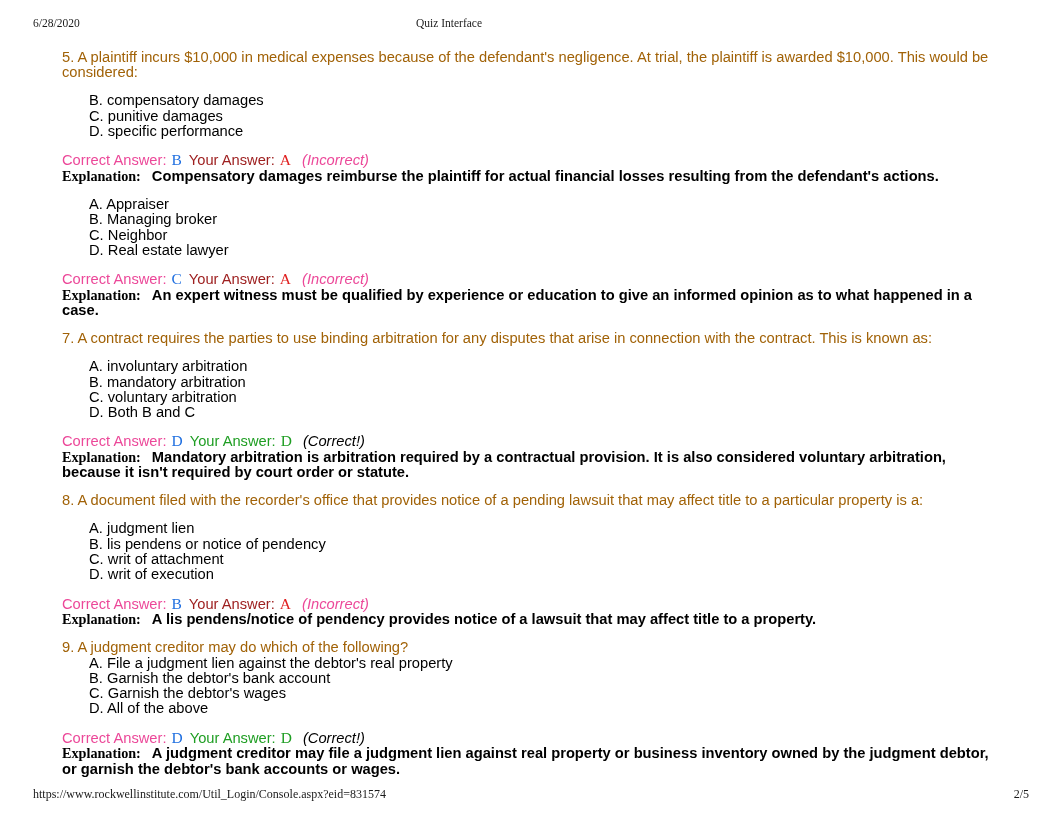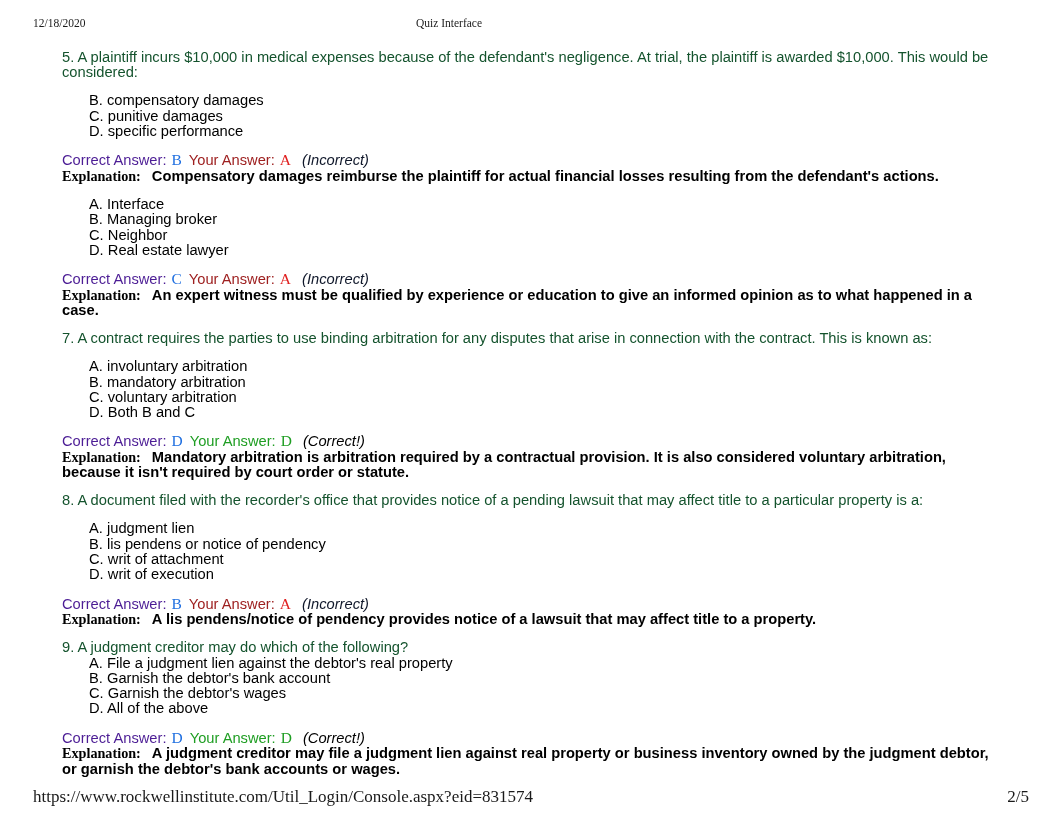--- a/index.html
+++ b/index.html
@@ -44,21 +44,21 @@
   }
 
   
   .print-footer {
     position: absolute;
     top: 787px;
     left: 0;
     width: 1062px;
     height: 16px;
     font-family: "Liberation Serif", serif;
-    font-size: 17px;
+    font-size: 12px;
     color: #1a1a1a;
   }
   .print-footer .pf-url {
     position: absolute;
     left: 33px;
     top: 0;
     white-space: nowrap;
   }
   .print-footer .pf-page {
     position: absolute;
@@ -78,21 +78,21 @@
   }
 
   .question-block {
     margin: 0 0 13px 0;
   }
 
   .q-stem {
     margin: 0;
     padding: 0;
     line-height: 1.03;
-    color: #14532d;
+    color: #a16207;
   }
 
   .q-options {
     margin: 0;
     padding: 0;
     list-style: none;
   }
   .q-options.has-gap {
     margin-top: 13px;
   }
@@ -103,21 +103,21 @@
     white-space: nowrap;
     color: #000;
   }
 
   .answer-line {
     margin-top: 13px;
     line-height: 1.0;
     white-space: nowrap;
   }
   .correct-answer-label {
-    color: #4c1d95;
+    color: #ec4899;
   }
   .correct-answer-letter {
     font-family: "Liberation Serif", serif;
     font-size: 15.5px;
     color: #1f6fe0;
     margin-left: 5px;
   }
   .your-answer-label {
     margin-left: 7px;
   }
@@ -125,21 +125,21 @@
     font-family: "Liberation Serif", serif;
     font-size: 15.5px;
     margin-left: 5px;
   }
   .verdict {
     font-style: italic;
     margin-left: 11px;
   }
   .res-incorrect .your-answer-label { color: #9e2020; }
   .res-incorrect .your-answer-letter { color: #e02020; }
-  .res-incorrect .verdict { color: #0f172a; }
+  .res-incorrect .verdict { color: #ec4899; }
   .res-correct .your-answer-label { color: #1f9e23; }
   .res-correct .your-answer-letter { color: #1f9e23; }
   .res-correct .verdict { color: #000000; }
 
   .explanation-line {
     margin-top: 1px;
     line-height: 1.03;
     color: #000;
     font-weight: bold;
   }
@@ -149,38 +149,38 @@
     color: #000;
   }
   .explanation-text {
     margin-left: 11px;
   }
 </style>
 </head>
 <body>
 
 <div class="print-header">
-  <span class="ph-date">12/18/2020</span>
+  <span class="ph-date">6/28/2020</span>
   <span class="ph-title">Quiz Interface</span>
 </div>
 
 <div class="quiz-body" id="quiz-body">
     <div class="question-block">
       <p class="q-stem">5. A plaintiff incurs $10,000 in medical expenses because of the defendant's negligence. At trial, the plaintiff is awarded $10,000. This would be considered:</p>
       <ul class="q-options has-gap">
         <li class="q-option">B. compensatory damages</li>
         <li class="q-option">C. punitive damages</li>
         <li class="q-option">D. specific performance</li>
       </ul>
       <div class="answer-line res-incorrect"><span class="correct-answer-label">Correct Answer:</span><span class="correct-answer-letter">B</span><span class="your-answer-label">Your Answer:</span><span class="your-answer-letter">A</span><span class="verdict">(Incorrect)</span></div>
       <div class="explanation-line"><span class="explanation-label">Explanation:</span><span class="explanation-text">Compensatory damages reimburse the plaintiff for actual financial losses resulting from the defendant's actions.</span></div>
     </div>
     <div class="question-block">
       <ul class="q-options has-gap">
-        <li class="q-option">A. Interface</li>
+        <li class="q-option">A. Appraiser</li>
         <li class="q-option">B. Managing broker</li>
         <li class="q-option">C. Neighbor</li>
         <li class="q-option">D. Real estate lawyer</li>
       </ul>
       <div class="answer-line res-incorrect"><span class="correct-answer-label">Correct Answer:</span><span class="correct-answer-letter">C</span><span class="your-answer-label">Your Answer:</span><span class="your-answer-letter">A</span><span class="verdict">(Incorrect)</span></div>
       <div class="explanation-line"><span class="explanation-label">Explanation:</span><span class="explanation-text">An expert witness must be qualified by experience or education to give an informed opinion as to what happened in a case.</span></div>
     </div>
     <div class="question-block">
       <p class="q-stem">7. A contract requires the parties to use binding arbitration for any disputes that arise in connection with the contract. This is known as:</p>
       <ul class="q-options has-gap">

